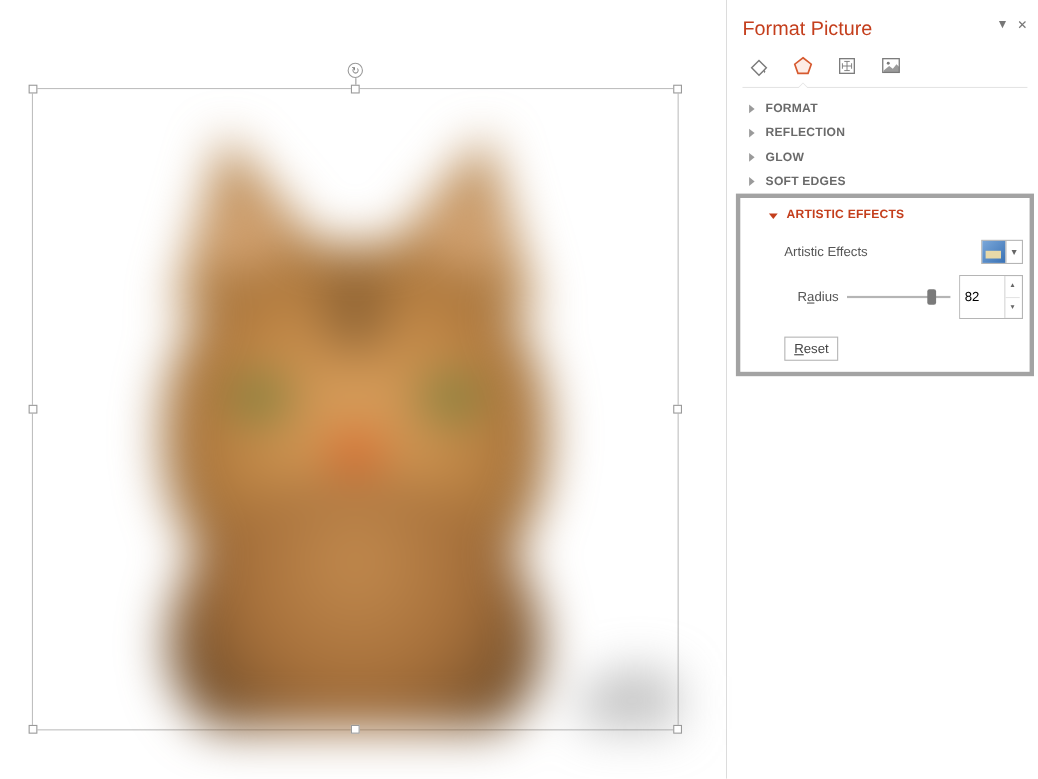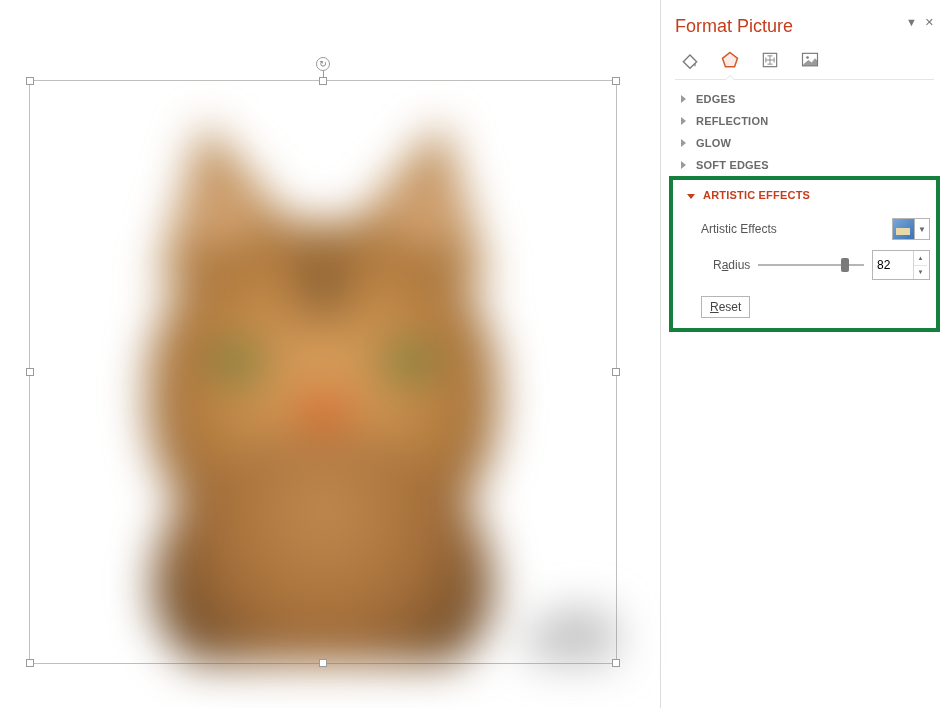--- a/index.html
+++ b/index.html
@@ -180,22 +180,22 @@
   .section-row.open .tri {
     border-left: 4px solid transparent;
     border-right: 4px solid transparent;
     border-top: 5px solid #c43e1c;
     border-bottom: none;
     margin-right: 8px;
     margin-top: 2px;
   }
 
   .highlight-box {
-    border: 4px solid #15803d;
-    padding: 4px 6px 10px 8px;
+    border: 4px solid #a3a3a3;
+    padding: 4px 6px 10px 20px;
     margin-left: -6px;
     margin-right: -6px;
   }
 
   .ae-body { padding: 4px 0 0 20px; }
   .ae-row { display: flex; align-items: center; justify-content: space-between; margin: 8px 0; }
   .ae-label { font-size: 12px; color: #555; }
   .ae-label .ul { text-decoration: underline; }
 
   .ae-dropdown {
@@ -227,21 +227,21 @@
   .slider-track {
     position: absolute; left: 0; right: 0; top: 50%; height: 2px; background: #b5b5b5; transform: translateY(-50%);
   }
   .slider-thumb {
     position: absolute; top: 50%; transform: translate(-50%, -50%);
     width: 8px; height: 14px;
     background: #7a7a7a;
     border-radius: 2px;
   }
   .spinbox {
-    width: 58px; height: 30px;
+    width: 58px; height: 40px;
     border: 1px solid #b5b5b5;
     display: flex; align-items: stretch;
     font-size: 12px;
     background: #fff;
   }
   .spinbox input {
     border: none; width: 40px; padding: 0 4px; font-size: 12px; outline: none;
   }
   .spinbox .spins {
     width: 14px; border-left: 1px solid #d4d4d4;
@@ -332,21 +332,21 @@
       <svg viewBox="0 0 24 24">
           <rect x="3" y="4" width="18" height="15" fill="none" stroke="#7a7a7a" stroke-width="1.4"></rect>
           <circle cx="9" cy="9" r="1.6" fill="#7a7a7a"></circle>
           <path d="M4 17 L10 12 L14 15 L18 10 L21 13 V19 H4 Z" fill="#7a7a7a" opacity=".75"></path>
         </svg>
     </div>
   </div>
 
   <div class="section-row">
     <span class="tri"></span>
-    <span>EDGES</span>
+    <span>FORMAT</span>
   </div>
   <div class="section-row">
     <span class="tri"></span>
     <span>REFLECTION</span>
   </div>
   <div class="section-row">
     <span class="tri"></span>
     <span>GLOW</span>
   </div>
   <div class="section-row">

